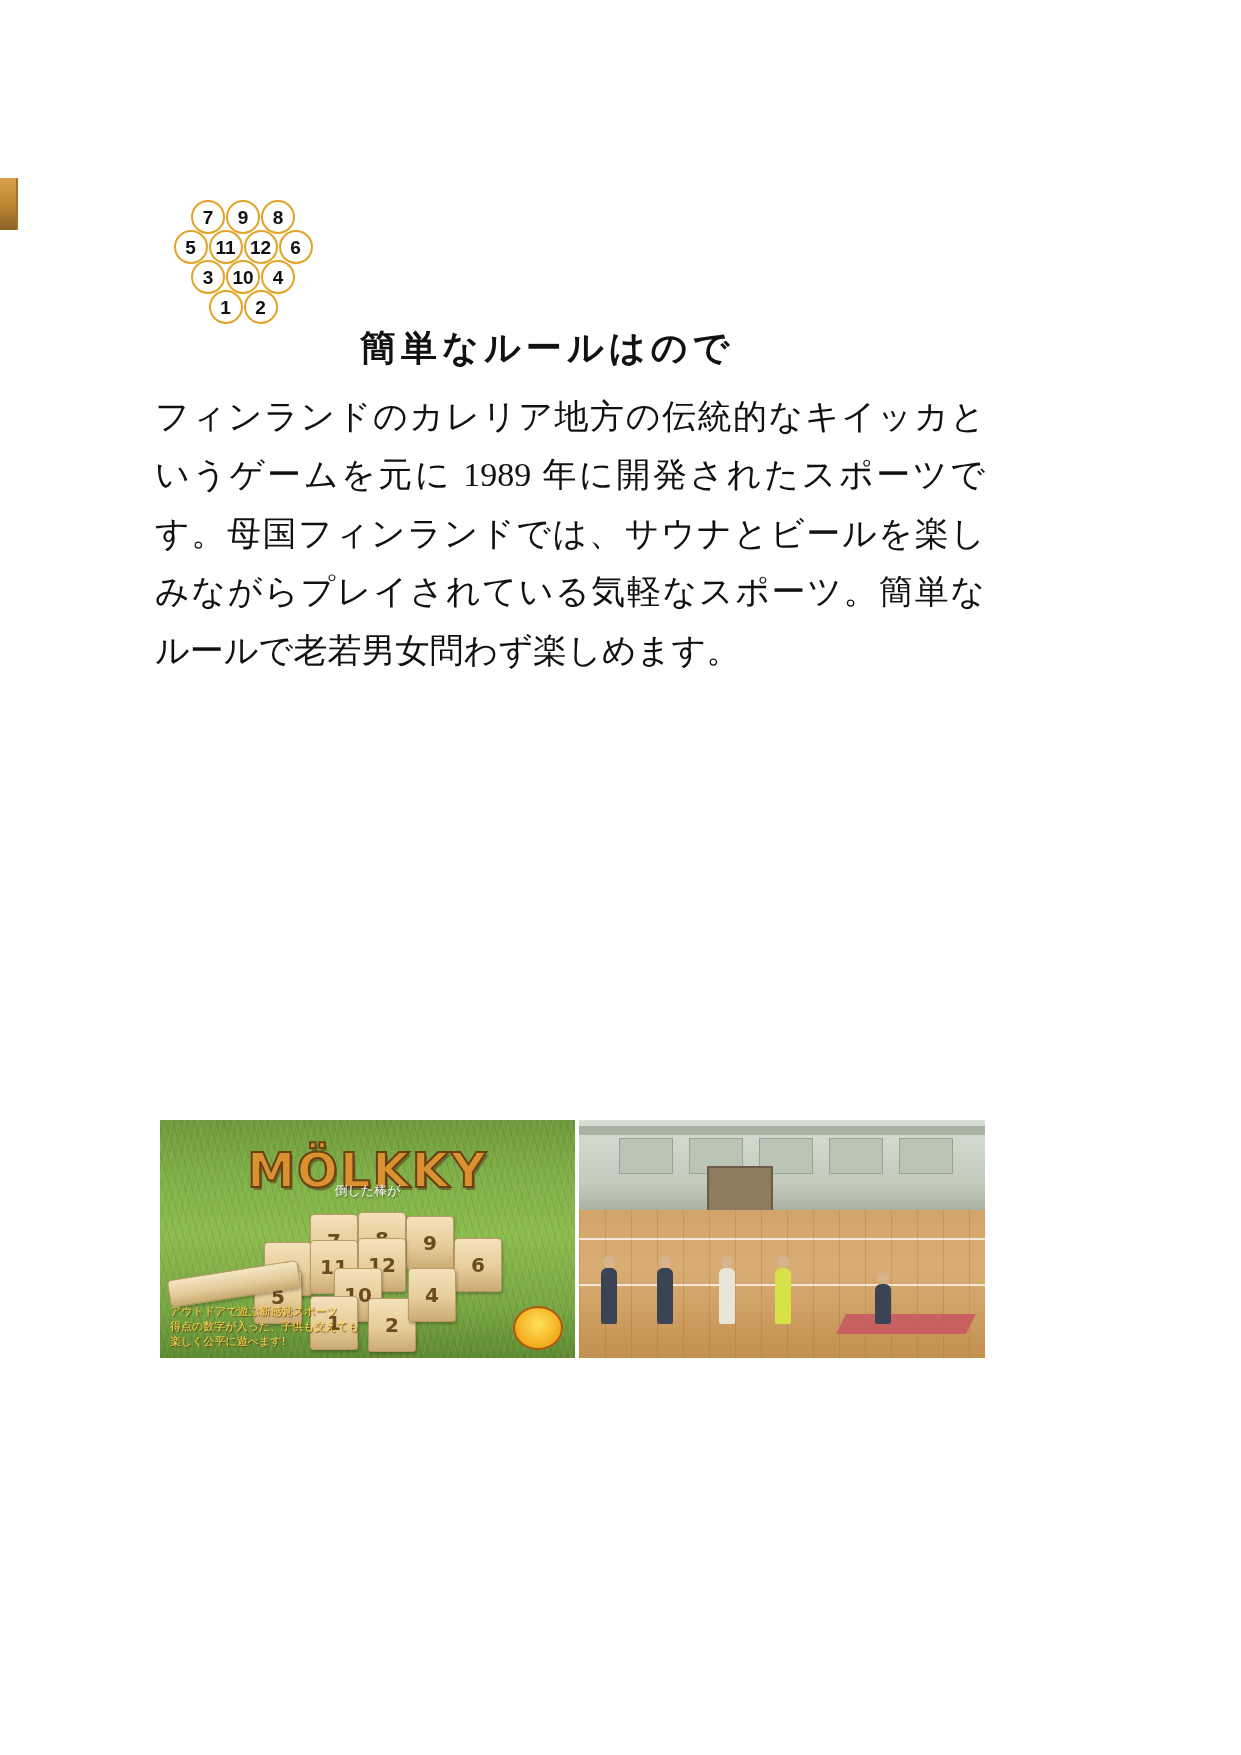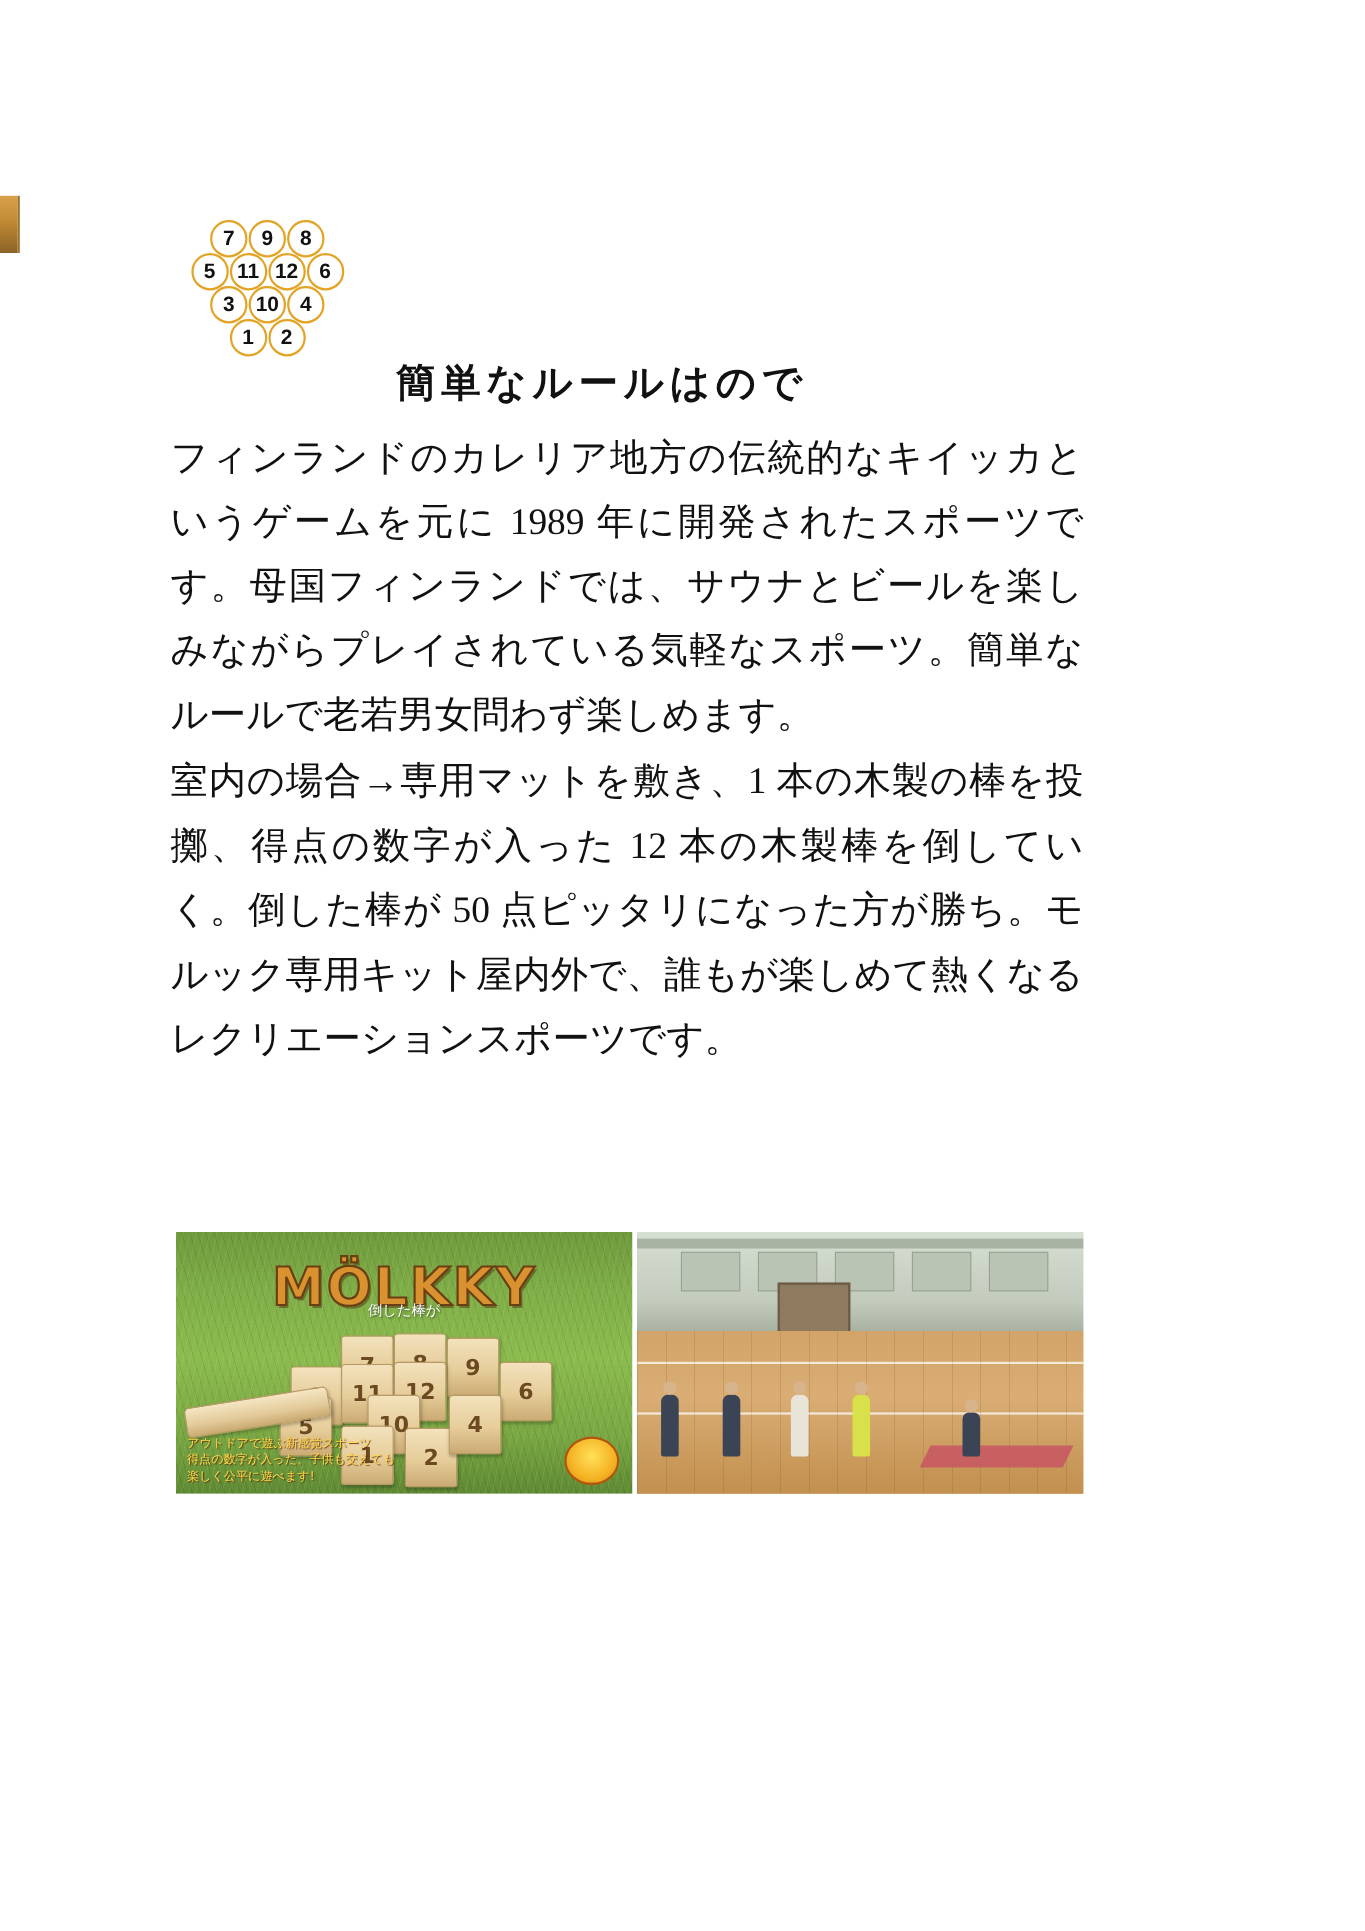--- a/index.html
+++ b/index.html
@@ -309,21 +309,20 @@
   <div class="pin-row">
     <div class="pin">1</div>
     <div class="pin">2</div>
   </div>
 </div>
 
 <h1 class="doc-title">簡単なルールはので</h1>
 
 <div class="body-text">
   <p class="para">フィンランドのカレリア地方の伝統的なキイッカというゲームを元に 1989 年に開発されたスポーツです。母国フィンランドでは、サウナとビールを楽しみながらプレイされている気軽なスポーツ。簡単なルールで老若男女問わず楽しめます。</p>
-  <p class="para">室内の場合→専用マットを敷き、1 本の木製の棒を投擲、得点の数字が入った 12 本の木製棒を倒していく。倒した棒が 50 点ピッタリになった方が勝ち。モルック専用キット屋内外で、誰もが楽しめて熱くなるレクリエーションスポーツです。</p>
 </div>
 
 <div class="photo-row">
 
   <div class="photo photo-left">
     <div class="grass"></div>
     <div class="logo-word">MÖLKKY</div>
     <div class="logo-sub">倒した棒が</div>
 
     <div class="pin-pile">

